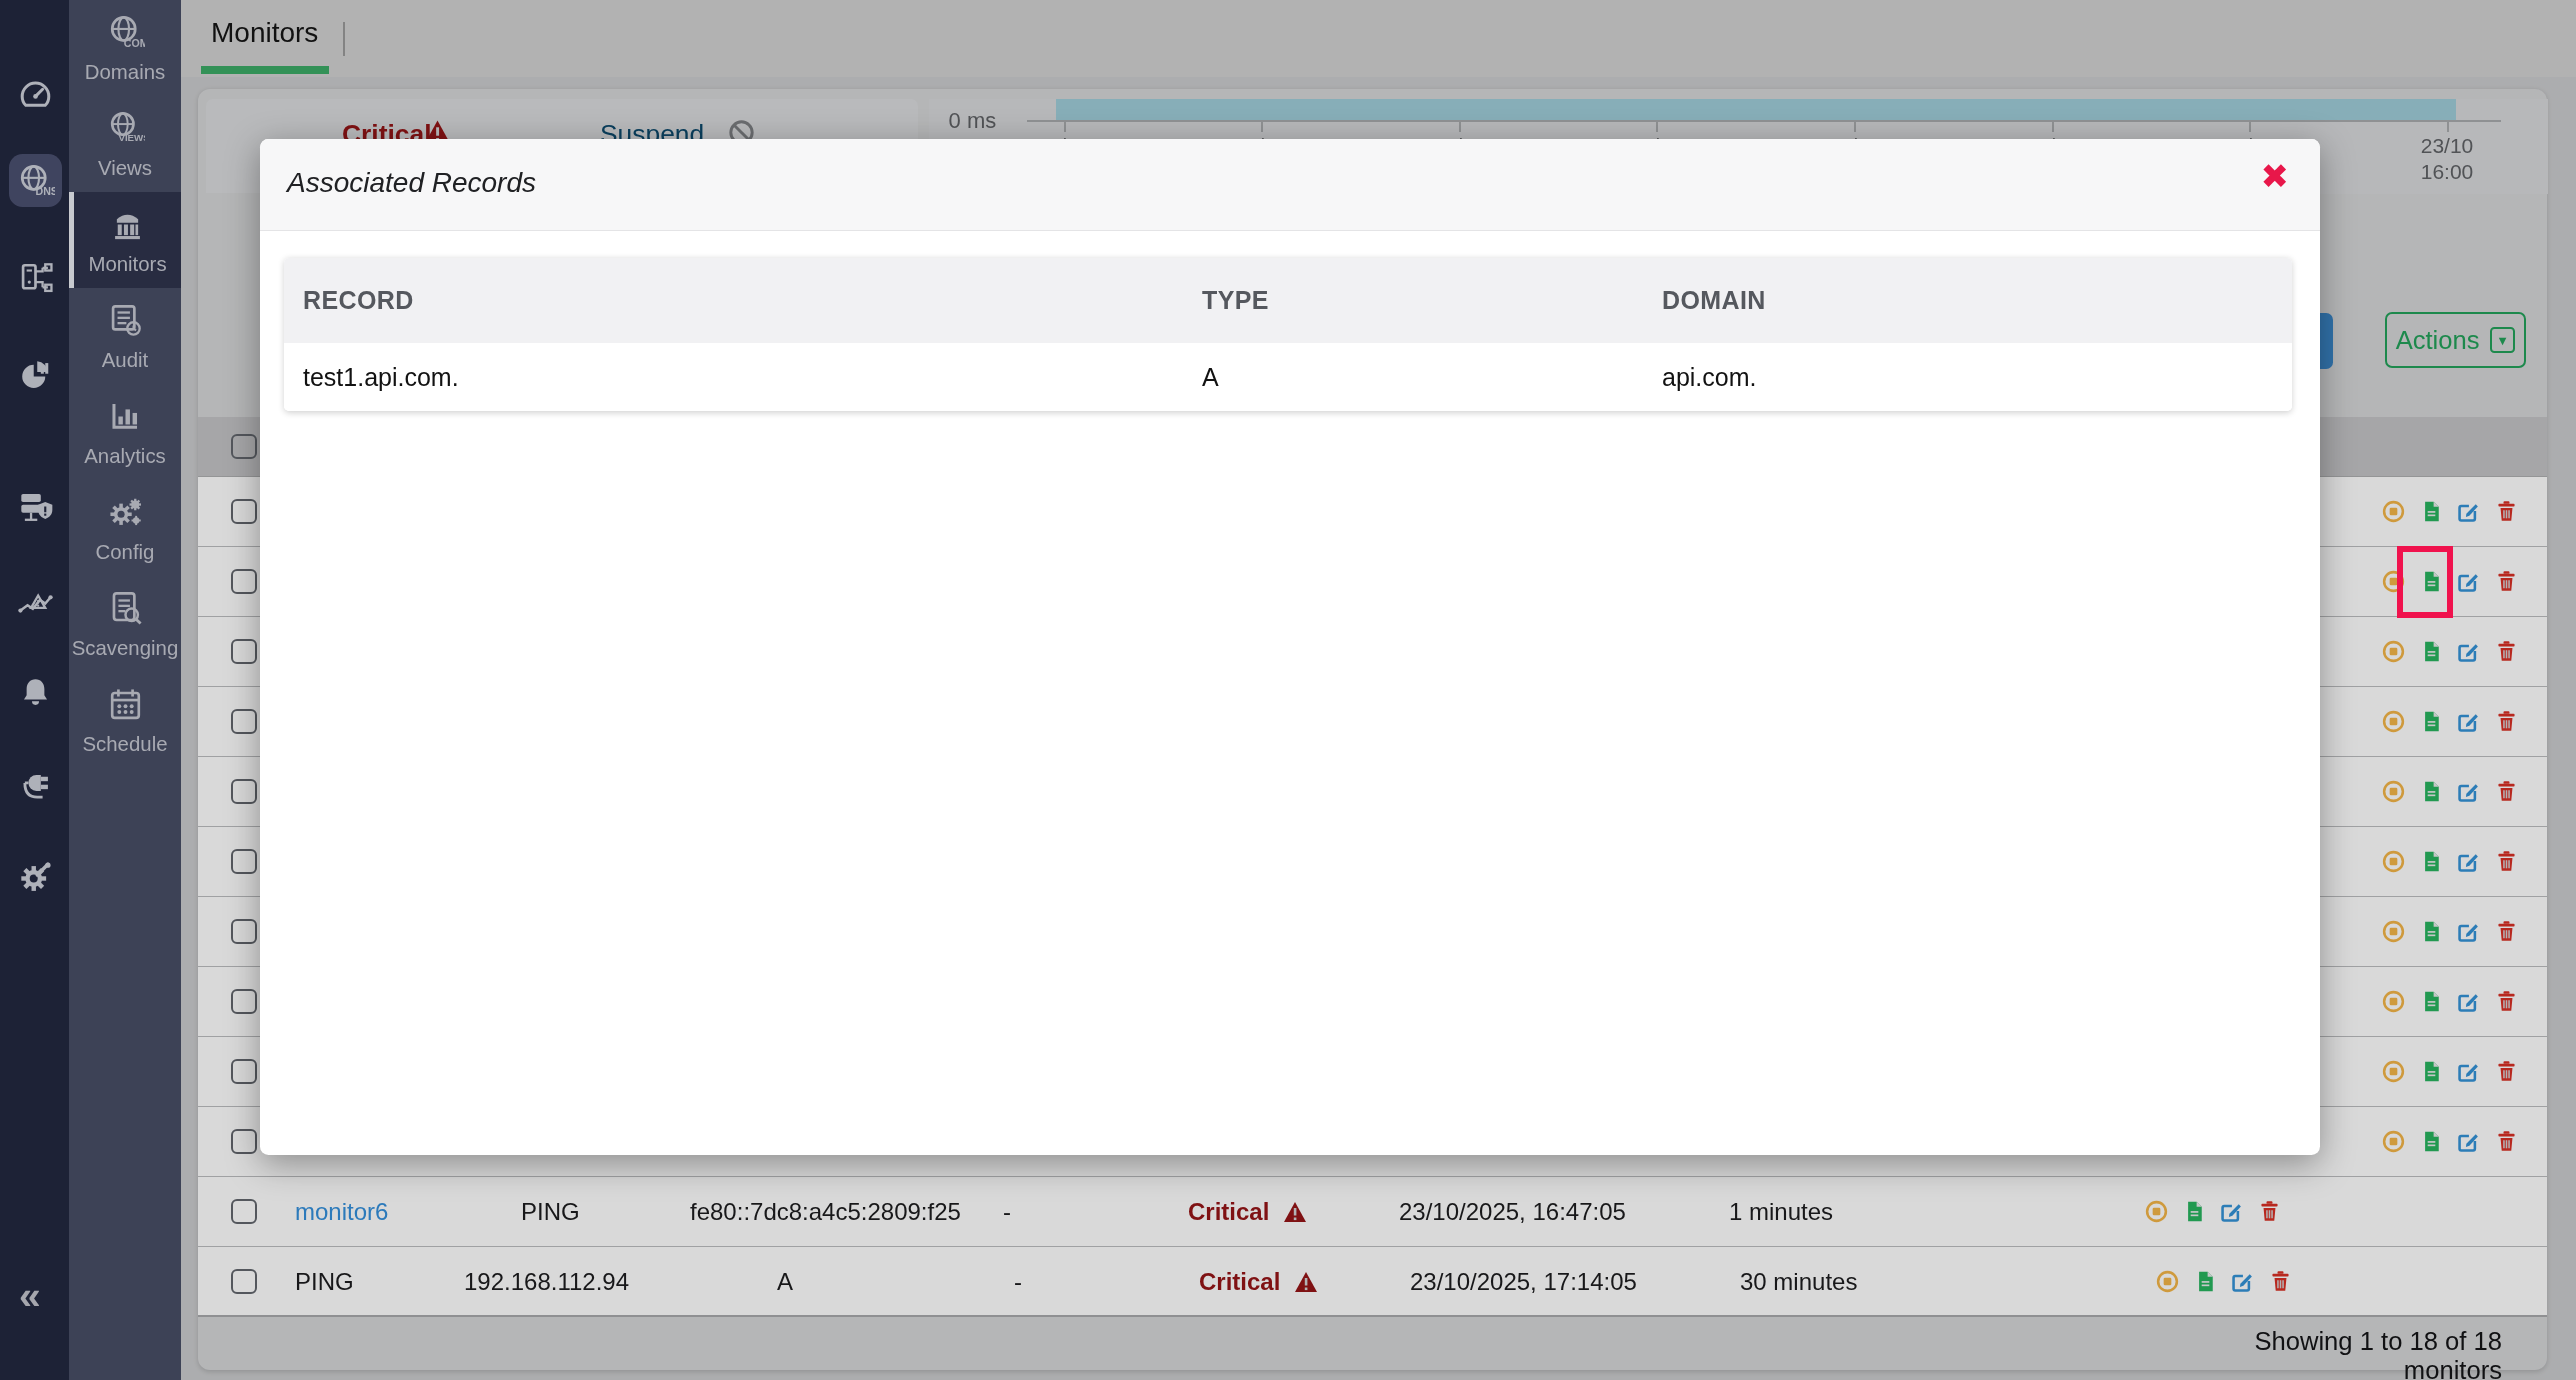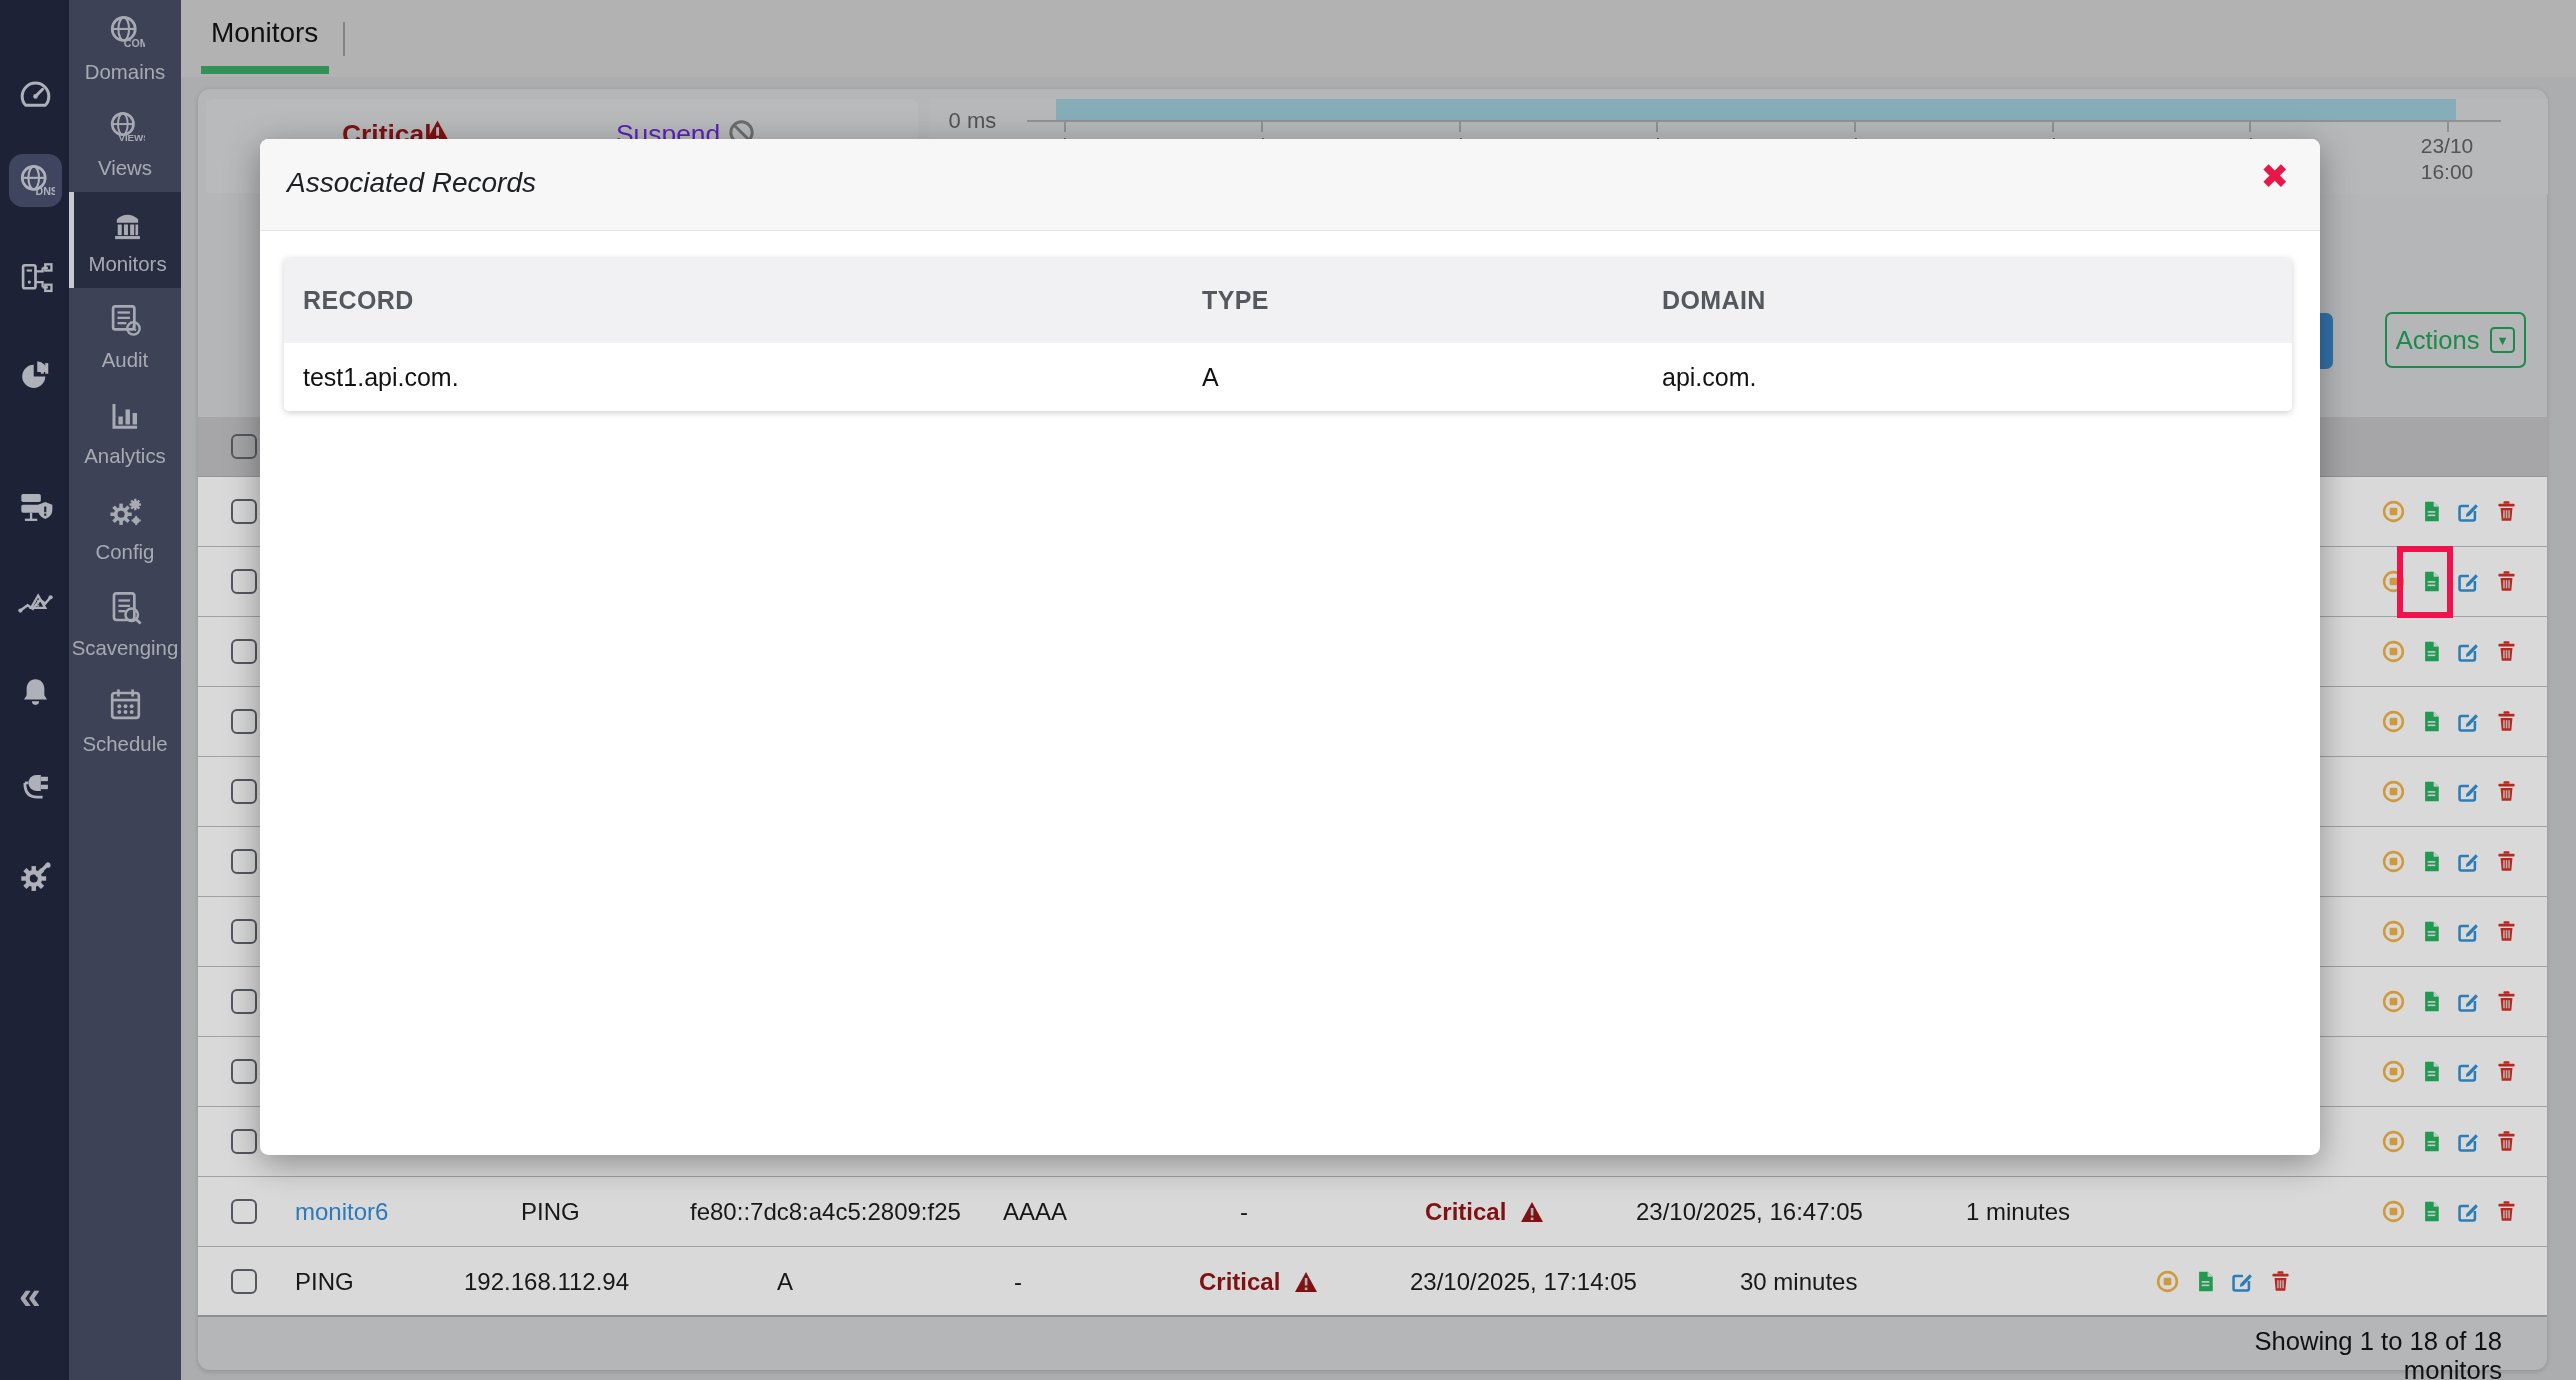--- a/index.html
+++ b/index.html
@@ -25,21 +25,21 @@
   #tab { position:absolute; left:30px; top:17px; font-size:28px; color:#141414; cursor:pointer; }
   #tab-underline { position:absolute; left:20.4px; top:66px; width:128px; height:7.7px; background:#3cab67; }
   #tab-sep { position:absolute; left:162px; top:22px; width:1.7px; height:34px; background:#9a9a9a; }
 
   
   #content-card { left:198px; top:89px; width:2349px; height:1281px; background:#d5d6d8; border-radius:12px; z-index:1; box-shadow:0 1.7px 5.1px rgba(0,0,0,.15); }
   #panel-left { left:206px; top:99px; width:712px; height:94px; background:#dadbdd; z-index:2; border-radius:6.8px 6.8px 0 0; }
   #panel-right { left:929px; top:99px; width:1619px; height:95px; background:#d8d9db; z-index:2; }
   #crit-label { position:absolute; left:136px; top:20.4px; font-size:26.4px; font-weight:bold; color:#961517; }
   #crit-tri { position:absolute; left:218px; top:20.4px; width:27px; height:25.6px; color:#961517; }
-  #susp-label { position:absolute; left:410px; top:20.4px; font-size:26.4px; color:#6d28d9; }
+  #susp-label { position:absolute; left:394px; top:20.4px; font-size:26.4px; color:#0c4a6e; }
   #susp-icon { position:absolute; left:522px; top:19.6px; width:27px; height:27px; color:#7e8084; }
 
   #y-zero { position:absolute; left:19.6px; top:9.4px; font-size:22px; color:#606266; }
   #band { position:absolute; left:127px; top:0px; width:1400px; height:21px; background:#9fcdd9; }
   #axis { position:absolute; left:98px; top:21px; width:1474px; height:1.7px; background:#a9abad; }
   .tick { position:absolute; top:23px; width:1.7px; height:10.2px; background:#a9abad; }
   .tick-label { position:absolute; top:34px; width:102px; text-align:center; font-size:21px; color:#606266; line-height:25.6px; }
 
   #blue-sliver { left:2320px; top:313px; width:12.8px; height:56px; background:#3a86c8; border-radius:0 6.8px 6.8px 0; z-index:2; }
   #actions-btn { left:2385px; top:312px; width:141px; height:56px; border:2.1px solid #23a25a; border-radius:7px; color:#23a25a; display:flex; align-items:center; justify-content:center; gap:10.2px; font-size:25.6px; background:transparent; z-index:2; cursor:pointer; }
@@ -706,21 +706,20 @@
     </div>
     <div class="mrow">
       <div class="cell c-check">
         <div class="cb"></div>
       </div>
       <div class="cell c-name">
         <span class="mon-link">monitor6</span>
       </div>
       <div class="cell c-type">PING</div>
       <div class="cell c-addr">fe80::7dc8:a4c5:2809:f25</div>
-      <div class="cell c-rec">AAAA</div>
       <div class="cell c-dash">-</div>
       <div class="cell c-status">
         <span class="status-txt">Critical</span>
         <span class="status-tri"><svg viewBox="0 0 24 22">
             <path fill="currentColor" d="M12 1 L23 21 H1 Z"></path>
             <rect x="10.8" y="7" width="2.6" height="7.5" fill="#d2d3d5"></rect>
             <rect x="10.8" y="16.5" width="2.6" height="2.6" fill="#d2d3d5"></rect>
           </svg></span>
       </div>
       <div class="cell c-date">23/10/2025, 16:47:05</div>

